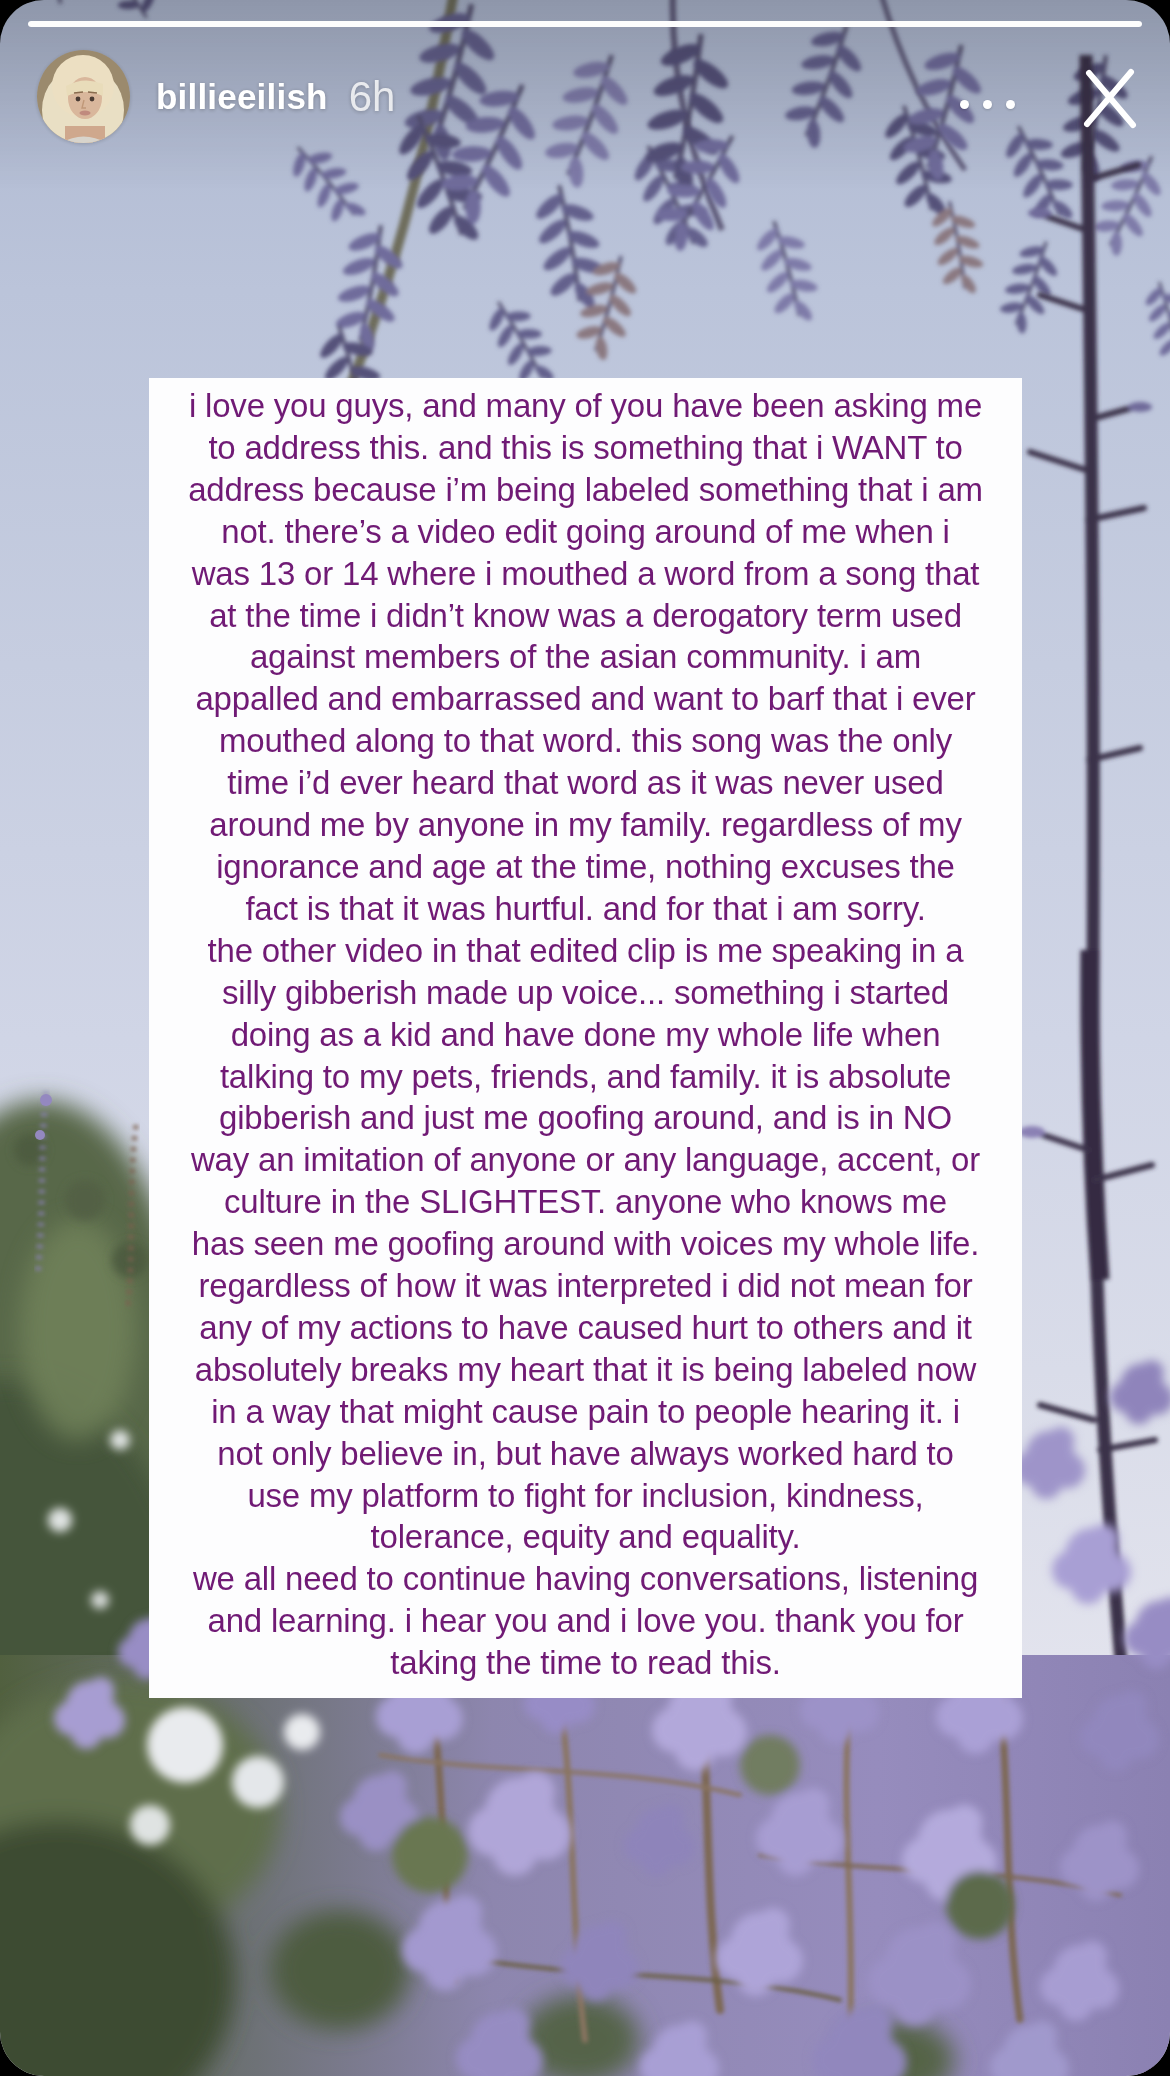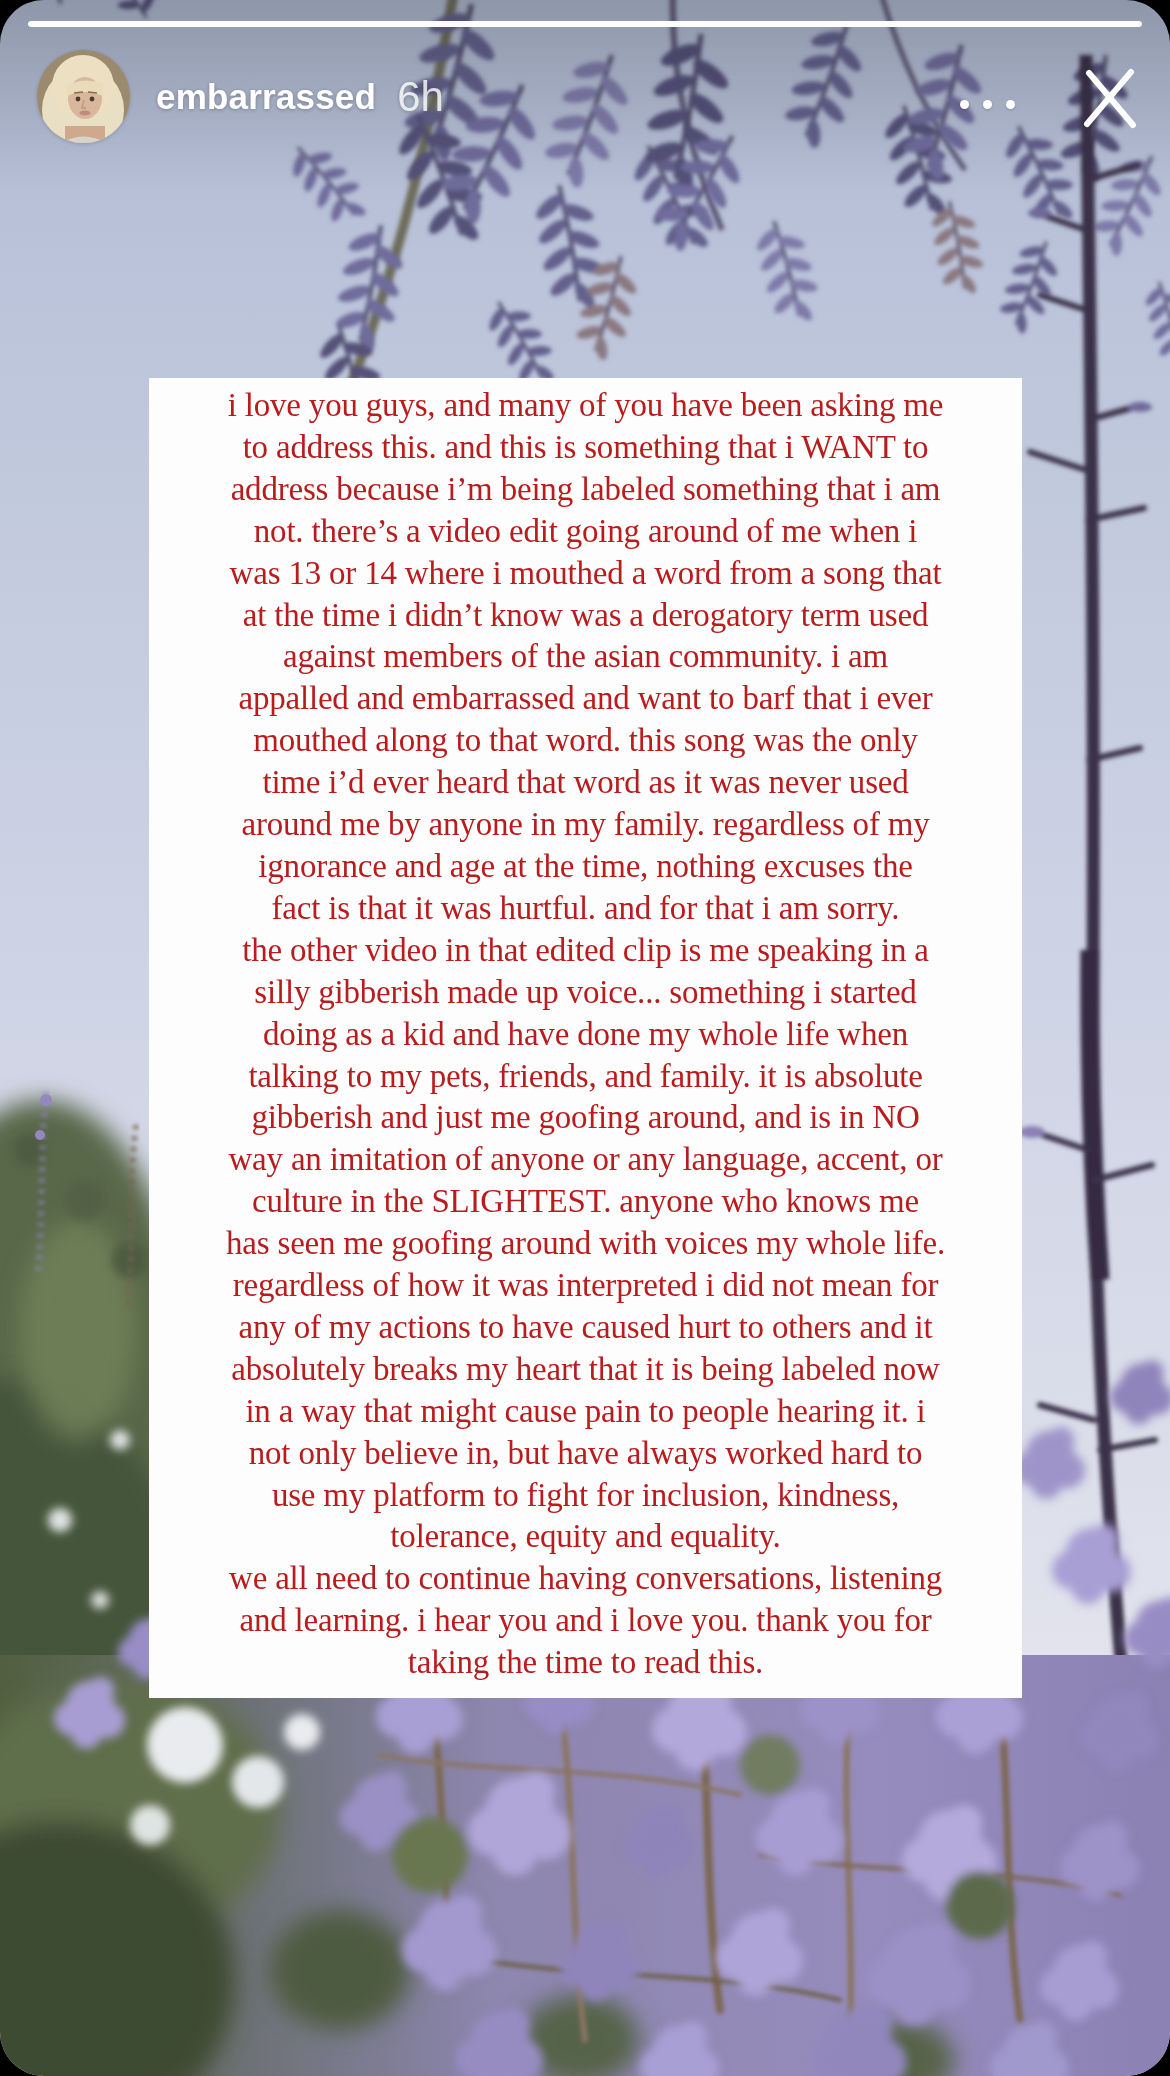--- a/index.html
+++ b/index.html
@@ -21,22 +21,22 @@
          text-shadow:0 1px 4px rgba(0,0,0,.28);}
   .tstamp{margin-left:21px;color:rgba(255,255,255,.8);font-weight:400;font-size:42px;
          text-shadow:0 1px 4px rgba(0,0,0,.25);}
   .more-btn{position:absolute;left:960px;top:92px;width:66px;height:24px;display:flex;
             align-items:center;gap:14px;cursor:pointer;}
   .dot{width:9px;height:9px;border-radius:50%;background:#fff;box-shadow:0 1px 3px rgba(0,0,0,.2);}
   .close-btn{position:absolute;left:1080px;top:68px;width:60px;height:62px;cursor:pointer;}
   
   .card{position:absolute;left:149px;top:378px;width:873px;height:1320px;box-sizing:border-box;
         background:#fdfdfe;padding:7px 10px;}
-  .card-text{font-family:Liberation Serif, serif;font-size:33px;line-height:41.9px;
-        color:#b91c1c;text-align:center;white-space:pre-line;letter-spacing:-0.2px;}
+  .card-text{font-family:Liberation Sans, sans-serif;font-size:33px;line-height:41.9px;
+        color:#701a75;text-align:center;white-space:pre-line;letter-spacing:-0.2px;}
 </style>
 </head>
 <body>
 
 <div class="story">
 
   <svg class="bg-svg" viewBox="0 0 1170 2076" preserveAspectRatio="none">
     <defs>
       <filter id="soft" x="-40%" y="-40%" width="180%" height="180%">
           <feGaussianBlur stdDeviation="2"></feGaussianBlur>
@@ -220,21 +220,21 @@
         <path d="M29,36 Q47,26 66,34 L66,46 Q48,38 30,46 Z" fill="#e9dcba"></path>
         <circle cx="41" cy="49" r="2.4" fill="#4a3b33"></circle>
         <circle cx="55" cy="49" r="2.4" fill="#4a3b33"></circle>
         <path d="M37,43 L46,42 M51,42 L60,43" stroke="#8a6c4f" stroke-width="1.6" fill="none"></path>
         <path d="M47,50 L45,58 L49,58" stroke="#c09878" stroke-width="1.4" fill="none"></path>
         <ellipse cx="48" cy="63" rx="5.5" ry="2.6" fill="#c08a7e"></ellipse>
         <rect x="28" y="76" width="40" height="17" fill="#cfa88d"></rect>
         <path d="M24,93 Q46,80 70,93 Z" fill="#d8d4cc"></path>
       </svg>
     </div>
-    <span class="uname">embarrassed</span>
+    <span class="uname">billieeilish</span>
     <span class="tstamp">6h</span>
   </div>
 
   <div class="more-btn" title="More options">
     <span class="dot"></span>
     <span class="dot"></span>
     <span class="dot"></span>
   </div>
 
   <div class="close-btn" title="Close">

